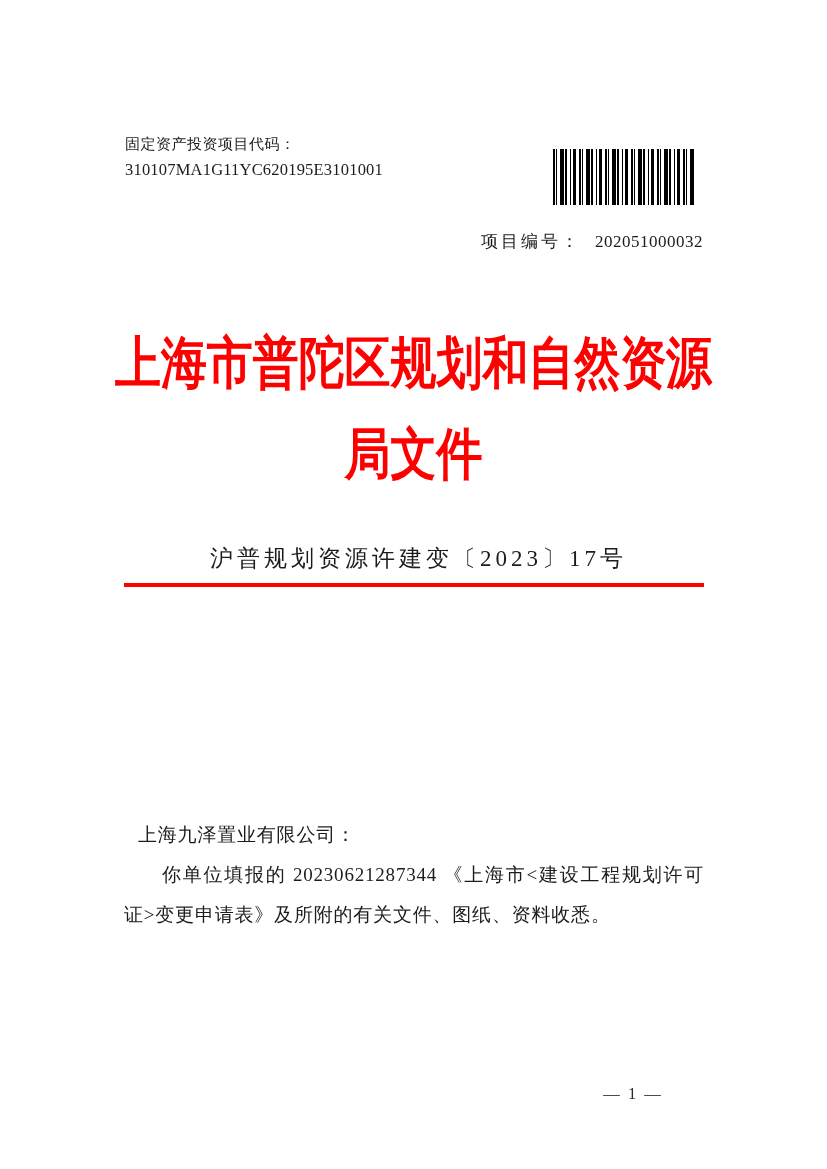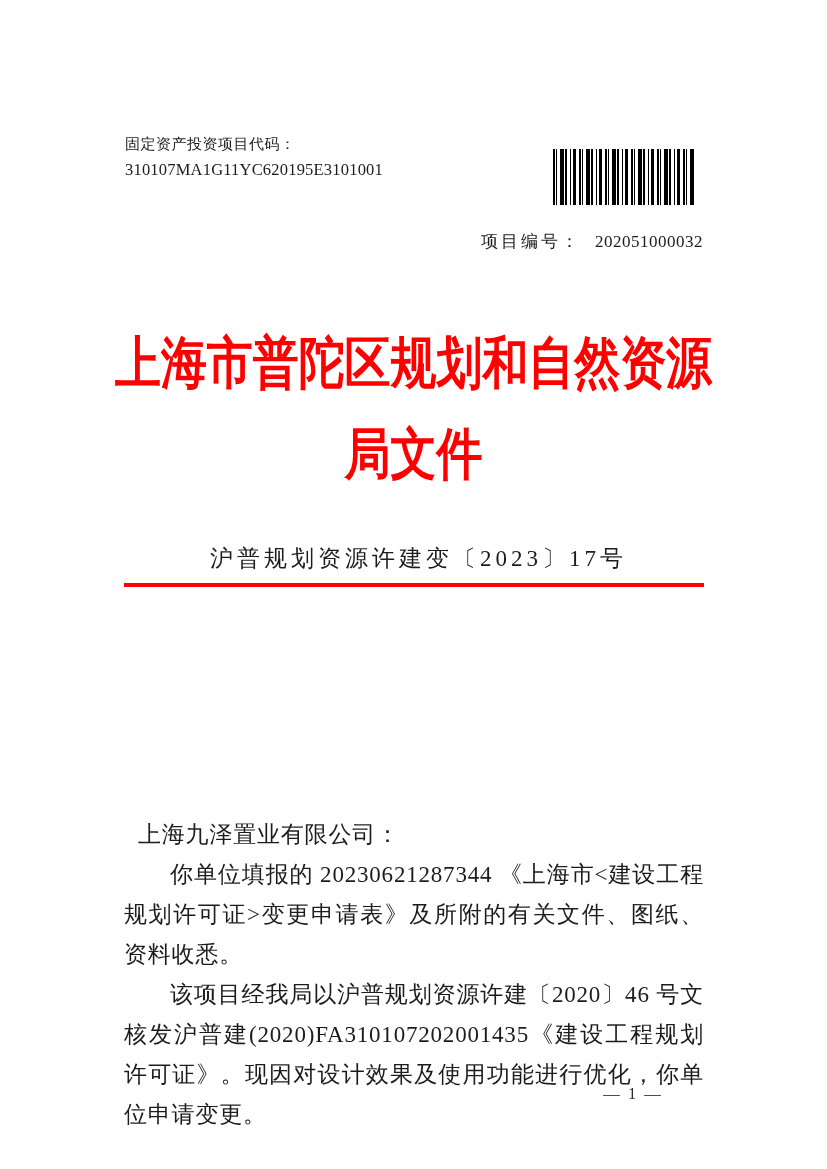--- a/index.html
+++ b/index.html
@@ -119,21 +119,21 @@
     line-height: 37.5px;
     letter-spacing: 0.5px;
   }
 
   
   .body-text {
     position: absolute;
     left: 124px;
     top: 798px;
     width: 580px;
-    font-size: 23px;
+    font-size: 19px;
     line-height: 40px;
     letter-spacing: 0.8px;
     text-align: justify;
   }
   .salutation { padding-left: 14px; }
   .para { text-indent: 2em; font-family: Liberation Serif, serif; }
 
   
   .page-no {
     position: absolute;
@@ -168,18 +168,17 @@
   </div>
 
   <div class="doc-number">沪普规划资源许建变〔2023〕17号</div>
 
   <div class="red-rule"></div>
 
 
   <div class="body-text">
     <p class="salutation">上海九泽置业有限公司：</p>
     <p class="para">你单位填报的 20230621287344 《上海市&lt;建设工程规划许可证&gt;变更申请表》及所附的有关文件、图纸、资料收悉。</p>
-    <p class="para">该项目经我局以沪普规划资源许建〔2020〕46 号文核发沪普建(2020)FA310107202001435《建设工程规划许可证》。现因对设计效果及使用功能进行优化，你单位申请变更。</p>
   </div>
 
   <div class="page-no">— 1 —</div>
 
 </div>
 
 </body></html>

